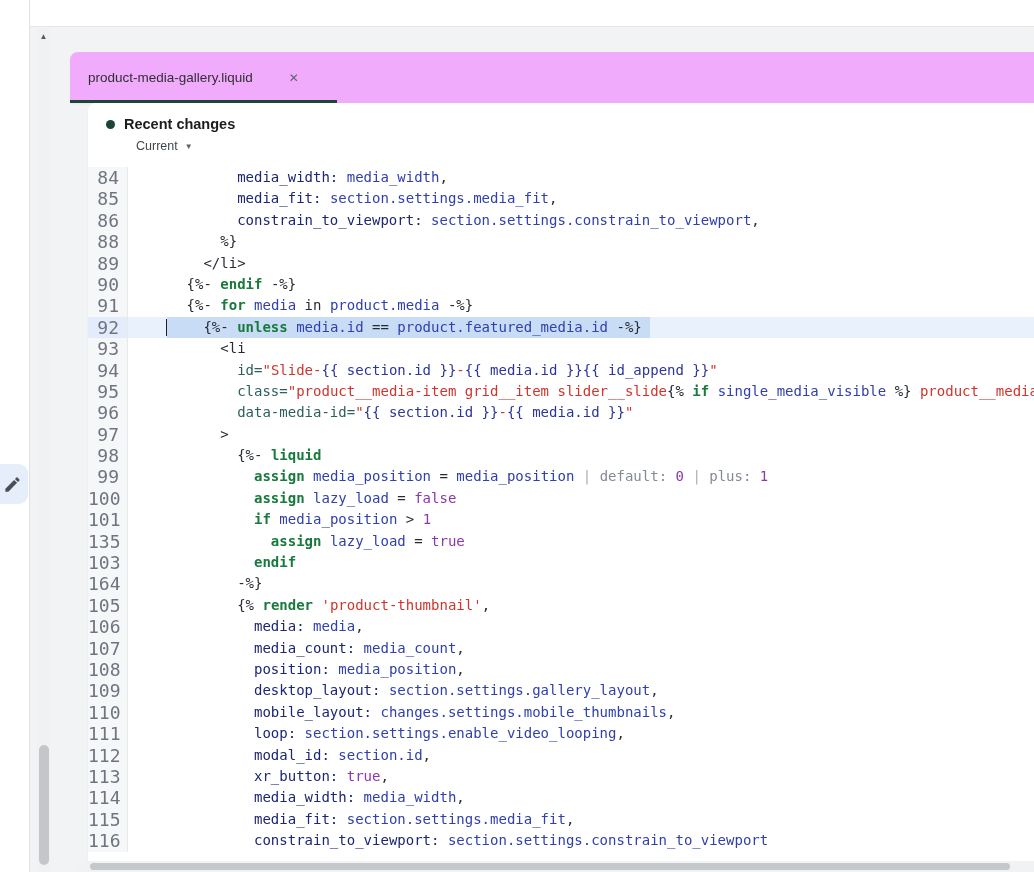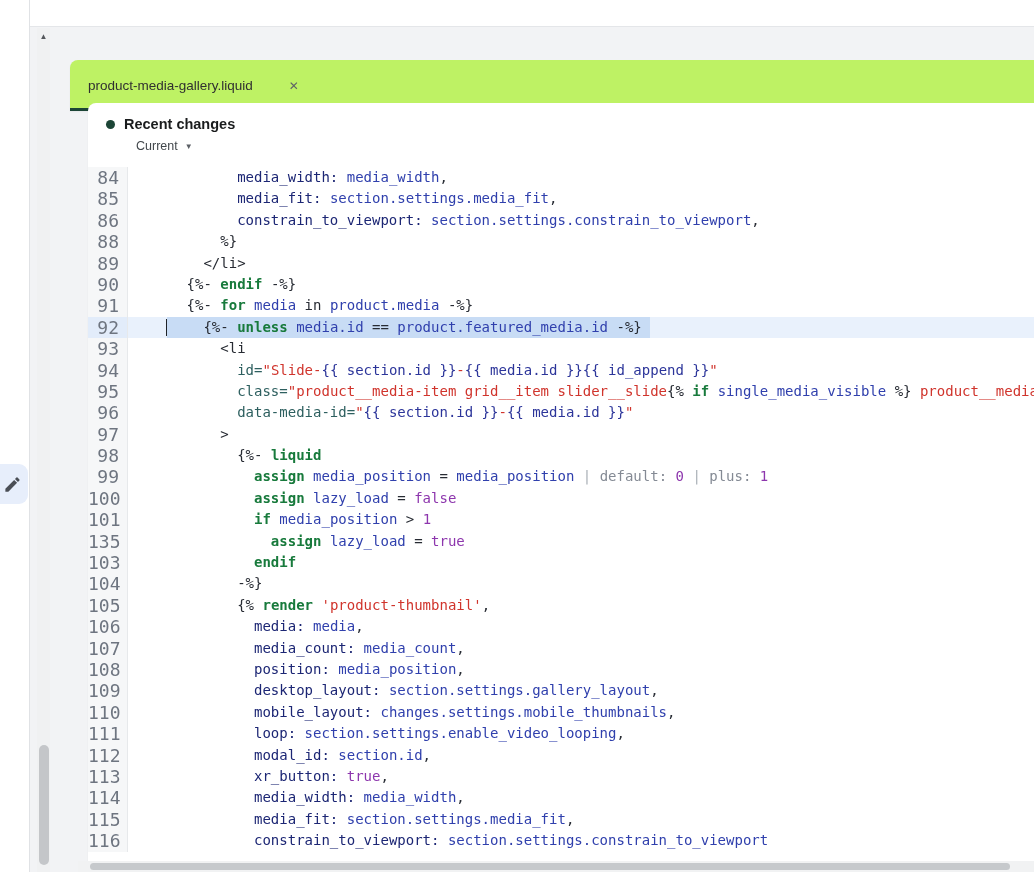--- a/index.html
+++ b/index.html
@@ -22,22 +22,22 @@
   .vscroll .thumb { position:absolute; left:1.5px; top:717px; width:10px; height:120px;
     background:#c4c6c9; border-radius:5px; }
 
   
   .pencil-btn { position:absolute; left:-8px; top:464px; width:36px; height:40px;
     background:#e7eefb; border-radius:9px; display:flex; align-items:center;
     justify-content:flex-end; padding-right:6px; }
   .pencil-btn svg { width:19px; height:19px; fill:#4a4e55; }
 
   
-  .tabbar { position:absolute; left:70px; top:60px; width:964px; height:51px;
-    background:#bef264; border-radius:8px 0 0 0; box-shadow:0 1px 2px rgba(0,0,0,.05); }
+  .tabbar { position:absolute; left:70px; top:52px; width:964px; height:51px;
+    background:#f0abfc; border-radius:8px 0 0 0; box-shadow:0 1px 2px rgba(0,0,0,.05); }
   .tab { position:relative; display:inline-flex; align-items:center; height:51px;
     padding:0 18px; gap:36px; cursor:pointer; }
   .tab-label { font-size:13.5px; color:#303030; }
   .tab-close { font-size:12px; color:#5f6368; line-height:1; }
   .tab-underline { position:absolute; left:0; bottom:0; width:267px; height:3px;
     background:var(--accent, #1c4536); }
 
   
   .editor-card { position:absolute; left:88px; top:103px; width:964px; height:769px;
     background:#ffffff; border-radius:8px 0 0 0; box-shadow:0 1px 2px rgba(0,0,0,.05);
@@ -132,21 +132,21 @@
         <div class="row"><div class="gut">94</div><div class="code"><span class="txt"><span class="t-p">            </span><span class="t-a">id=</span><span class="t-s">"Slide-</span><span class="t-lq">{{ section.id }}</span><span class="t-s">-</span><span class="t-lq">{{ media.id }}</span><span class="t-lq">{{ id_append }}</span><span class="t-s">"</span></span></div></div>
         <div class="row"><div class="gut">95</div><div class="code"><span class="txt"><span class="t-p">            </span><span class="t-a">class=</span><span class="t-s">"product__media-item grid__item slider__slide</span><span class="t-p">{% </span><span class="t-k">if</span><span class="t-p"> </span><span class="t-v">single_media_visible</span><span class="t-p"> %}</span><span class="t-s"> product__media-</span></span></div></div>
         <div class="row"><div class="gut">96</div><div class="code"><span class="txt"><span class="t-p">            </span><span class="t-a">data-media-id=</span><span class="t-s">"</span><span class="t-lq">{{ section.id }}</span><span class="t-s">-</span><span class="t-lq">{{ media.id }}</span><span class="t-s">"</span></span></div></div>
         <div class="row"><div class="gut">97</div><div class="code"><span class="txt"><span class="t-p">          </span><span class="t-p">&gt;</span></span></div></div>
         <div class="row"><div class="gut">98</div><div class="code"><span class="txt"><span class="t-p">            </span><span class="t-p">{%- </span><span class="t-k">liquid</span></span></div></div>
         <div class="row"><div class="gut">99</div><div class="code"><span class="txt"><span class="t-p">              </span><span class="t-k">assign</span><span class="t-p"> </span><span class="t-v">media_position</span><span class="t-p"> = </span><span class="t-v">media_position</span><span class="t-pi"> | </span><span class="t-f">default:</span><span class="t-p"> </span><span class="t-n">0</span><span class="t-pi"> | </span><span class="t-f">plus:</span><span class="t-p"> </span><span class="t-n">1</span></span></div></div>
         <div class="row"><div class="gut">100</div><div class="code"><span class="txt"><span class="t-p">              </span><span class="t-k">assign</span><span class="t-p"> </span><span class="t-v">lazy_load</span><span class="t-p"> = </span><span class="t-n">false</span></span></div></div>
         <div class="row"><div class="gut">101</div><div class="code"><span class="txt"><span class="t-p">              </span><span class="t-k">if</span><span class="t-p"> </span><span class="t-v">media_position</span><span class="t-p"> &gt; </span><span class="t-n">1</span></span></div></div>
         <div class="row"><div class="gut">135</div><div class="code"><span class="txt"><span class="t-p">                </span><span class="t-k">assign</span><span class="t-p"> </span><span class="t-v">lazy_load</span><span class="t-p"> = </span><span class="t-n">true</span></span></div></div>
         <div class="row"><div class="gut">103</div><div class="code"><span class="txt"><span class="t-p">              </span><span class="t-k">endif</span></span></div></div>
-        <div class="row"><div class="gut">104</div><div class="code"><span class="txt"><span class="t-p">            </span><span class="t-p">-%}</span></span></div></div>
+        <div class="row"><div class="gut">164</div><div class="code"><span class="txt"><span class="t-p">            </span><span class="t-p">-%}</span></span></div></div>
         <div class="row"><div class="gut">105</div><div class="code"><span class="txt"><span class="t-p">            </span><span class="t-p">{% </span><span class="t-k">render</span><span class="t-p"> </span><span class="t-s">'product-thumbnail'</span><span class="t-p">,</span></span></div></div>
         <div class="row"><div class="gut">106</div><div class="code"><span class="txt"><span class="t-p">              </span><span class="t-key">media:</span><span class="t-p"> </span><span class="t-v">media</span><span class="t-p">,</span></span></div></div>
         <div class="row"><div class="gut">107</div><div class="code"><span class="txt"><span class="t-p">              </span><span class="t-key">media_count:</span><span class="t-p"> </span><span class="t-v">media_count</span><span class="t-p">,</span></span></div></div>
         <div class="row"><div class="gut">108</div><div class="code"><span class="txt"><span class="t-p">              </span><span class="t-key">position:</span><span class="t-p"> </span><span class="t-v">media_position</span><span class="t-p">,</span></span></div></div>
         <div class="row"><div class="gut">109</div><div class="code"><span class="txt"><span class="t-p">              </span><span class="t-key">desktop_layout:</span><span class="t-p"> </span><span class="t-v">section.settings.gallery_layout</span><span class="t-p">,</span></span></div></div>
         <div class="row"><div class="gut">110</div><div class="code"><span class="txt"><span class="t-p">              </span><span class="t-key">mobile_layout:</span><span class="t-p"> </span><span class="t-v">changes.settings.mobile_thumbnails</span><span class="t-p">,</span></span></div></div>
         <div class="row"><div class="gut">111</div><div class="code"><span class="txt"><span class="t-p">              </span><span class="t-key">loop:</span><span class="t-p"> </span><span class="t-v">section.settings.enable_video_looping</span><span class="t-p">,</span></span></div></div>
         <div class="row"><div class="gut">112</div><div class="code"><span class="txt"><span class="t-p">              </span><span class="t-key">modal_id:</span><span class="t-p"> </span><span class="t-v">section.id</span><span class="t-p">,</span></span></div></div>
         <div class="row"><div class="gut">113</div><div class="code"><span class="txt"><span class="t-p">              </span><span class="t-key">xr_button:</span><span class="t-p"> </span><span class="t-n">true</span><span class="t-p">,</span></span></div></div>
         <div class="row"><div class="gut">114</div><div class="code"><span class="txt"><span class="t-p">              </span><span class="t-key">media_width:</span><span class="t-p"> </span><span class="t-v">media_width</span><span class="t-p">,</span></span></div></div>

